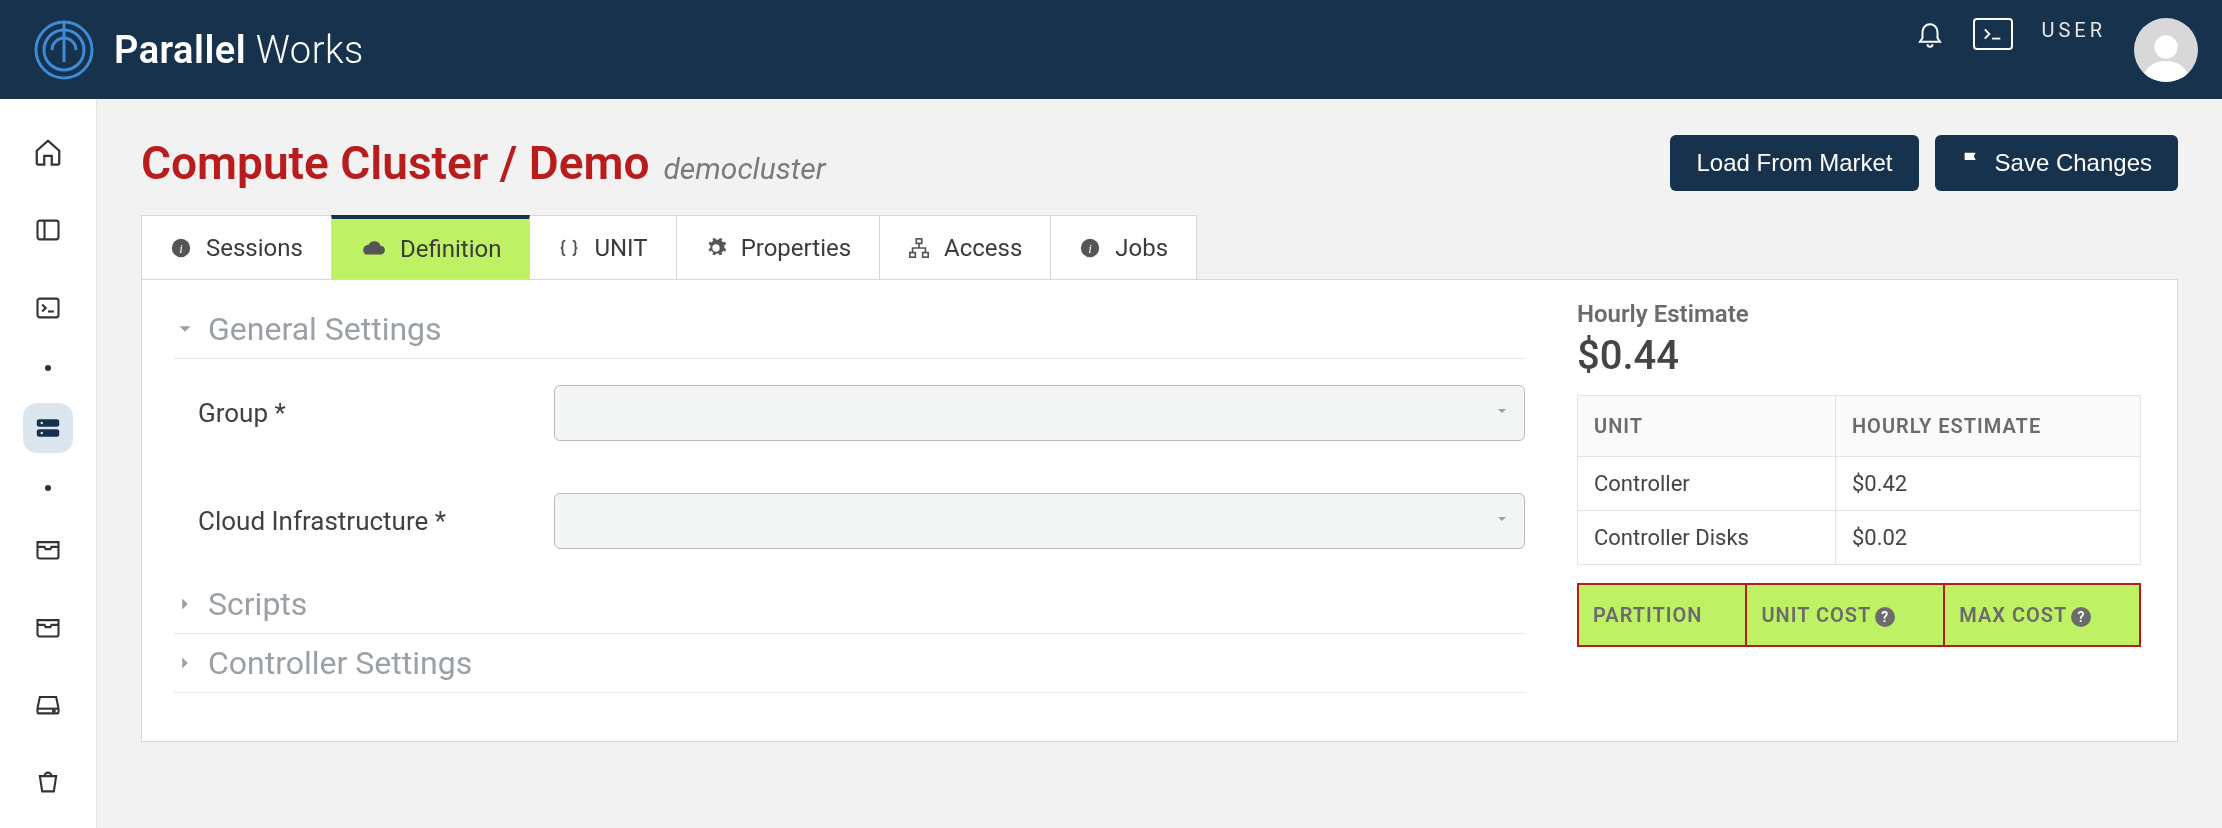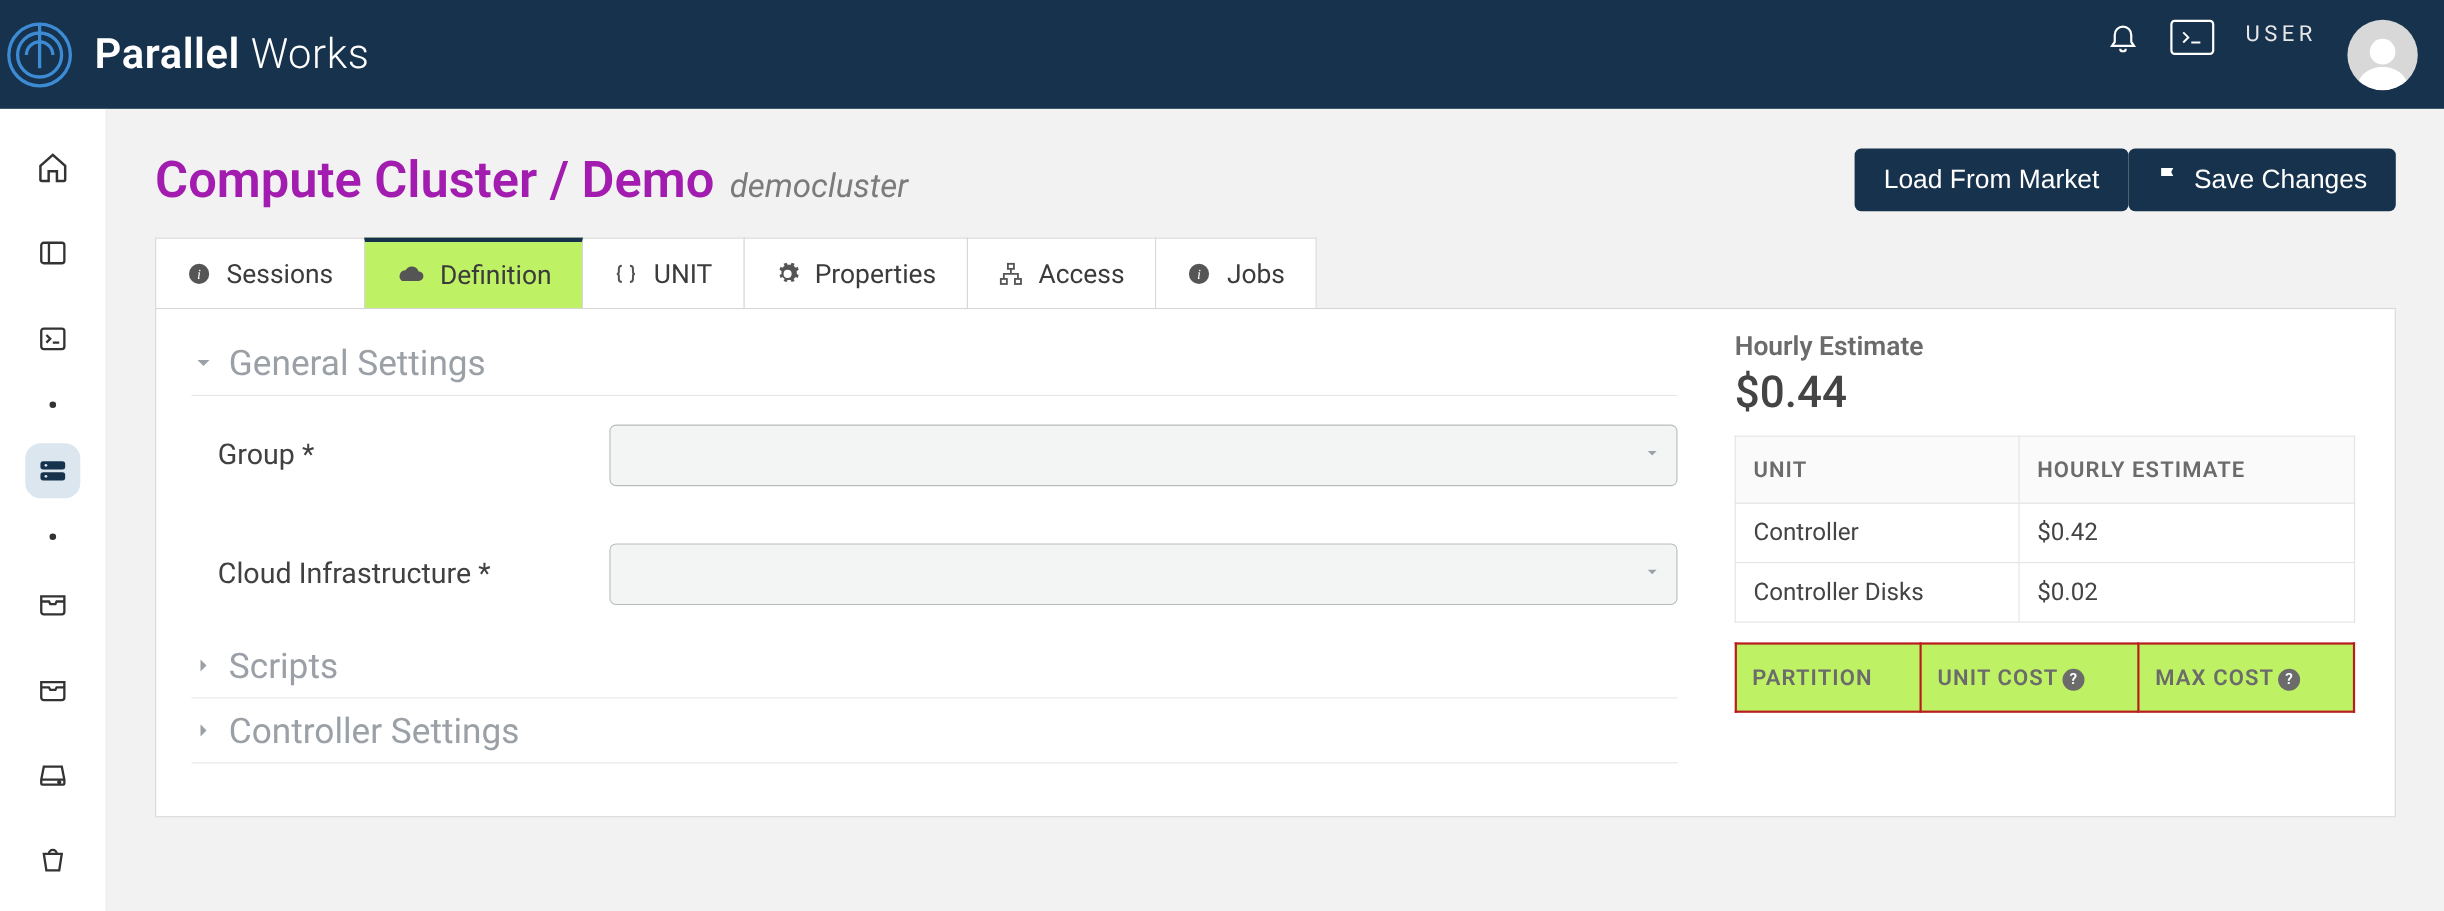--- a/index.html
+++ b/index.html
@@ -11,21 +11,21 @@
     height: 828px;
     overflow: hidden;
   }
 
   
   .topbar {
     background: #17324d;
     height: 99px;
     display: flex;
     align-items: center;
-    padding: 0 24px 0 4px;
+    padding: 0 24px 0 32px;
     color: #fff;
   }
   .logo-wrap { display: flex; align-items: center; gap: 18px; }
   .logo-icon svg { display: block; }
   .logo-text {
     font-size: 38px;
     font-weight: 300;
     letter-spacing: 0.5px;
     color: #fff;
   }
@@ -73,23 +73,23 @@
     top: 99px; left: 97px; right: 0; bottom: 0;
     background: #f2f2f2;
     padding: 36px 44px;
   }
 
   .page-header {
     display:flex; align-items:center; justify-content:space-between;
     margin-bottom: 24px;
   }
   .page-title-wrap { display:flex; align-items:baseline; gap:14px; }
-  .page-title { font-size: 46px; font-weight: 600; color:#a21caf; }
+  .page-title { font-size: 46px; font-weight: 600; color:#b91c1c; }
   .page-subtitle { font-size: 30px; font-style: italic; color:#7b7b7b; font-weight:400; }
-  .page-actions { display:flex; }
+  .page-actions { display:flex; gap:16px; }
   .btn {
     background:#17324d; color:#fff; border:none; border-radius:6px;
     padding: 14px 26px; font-size:24px; cursor:pointer;
     display:flex; align-items:center; gap:12px;
   }
 
   
   .tabs {
     display:flex;
   }

